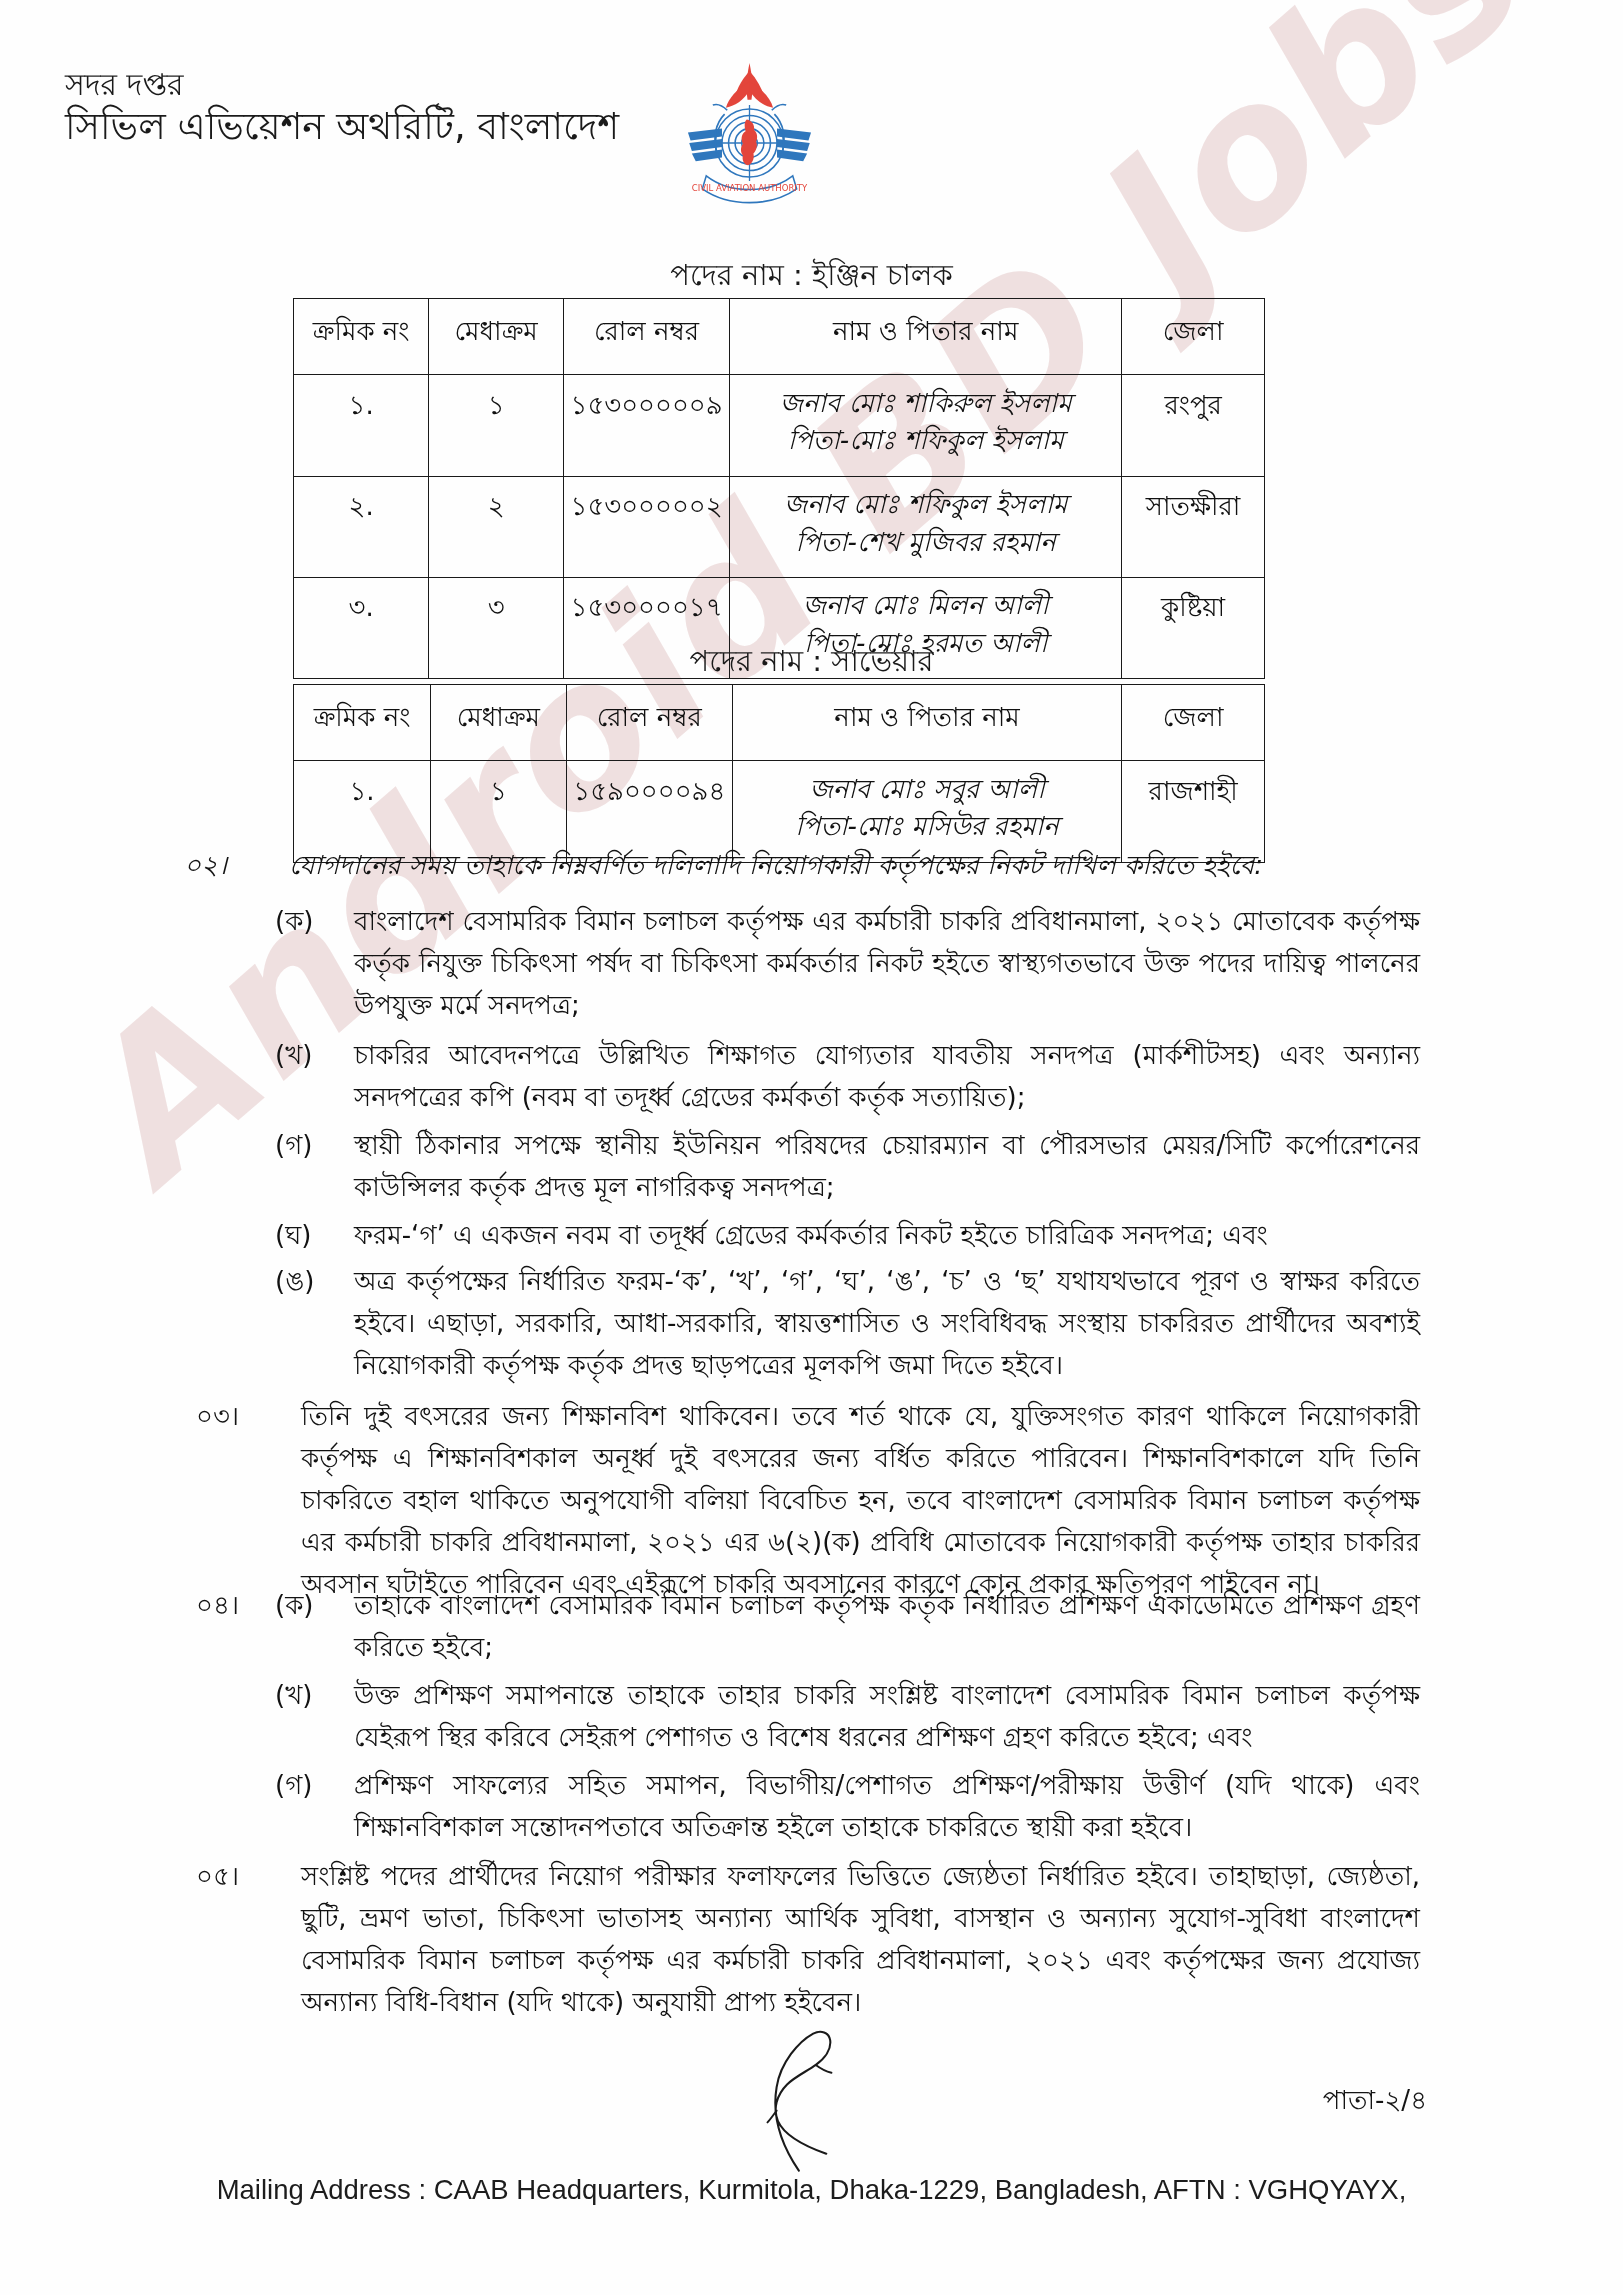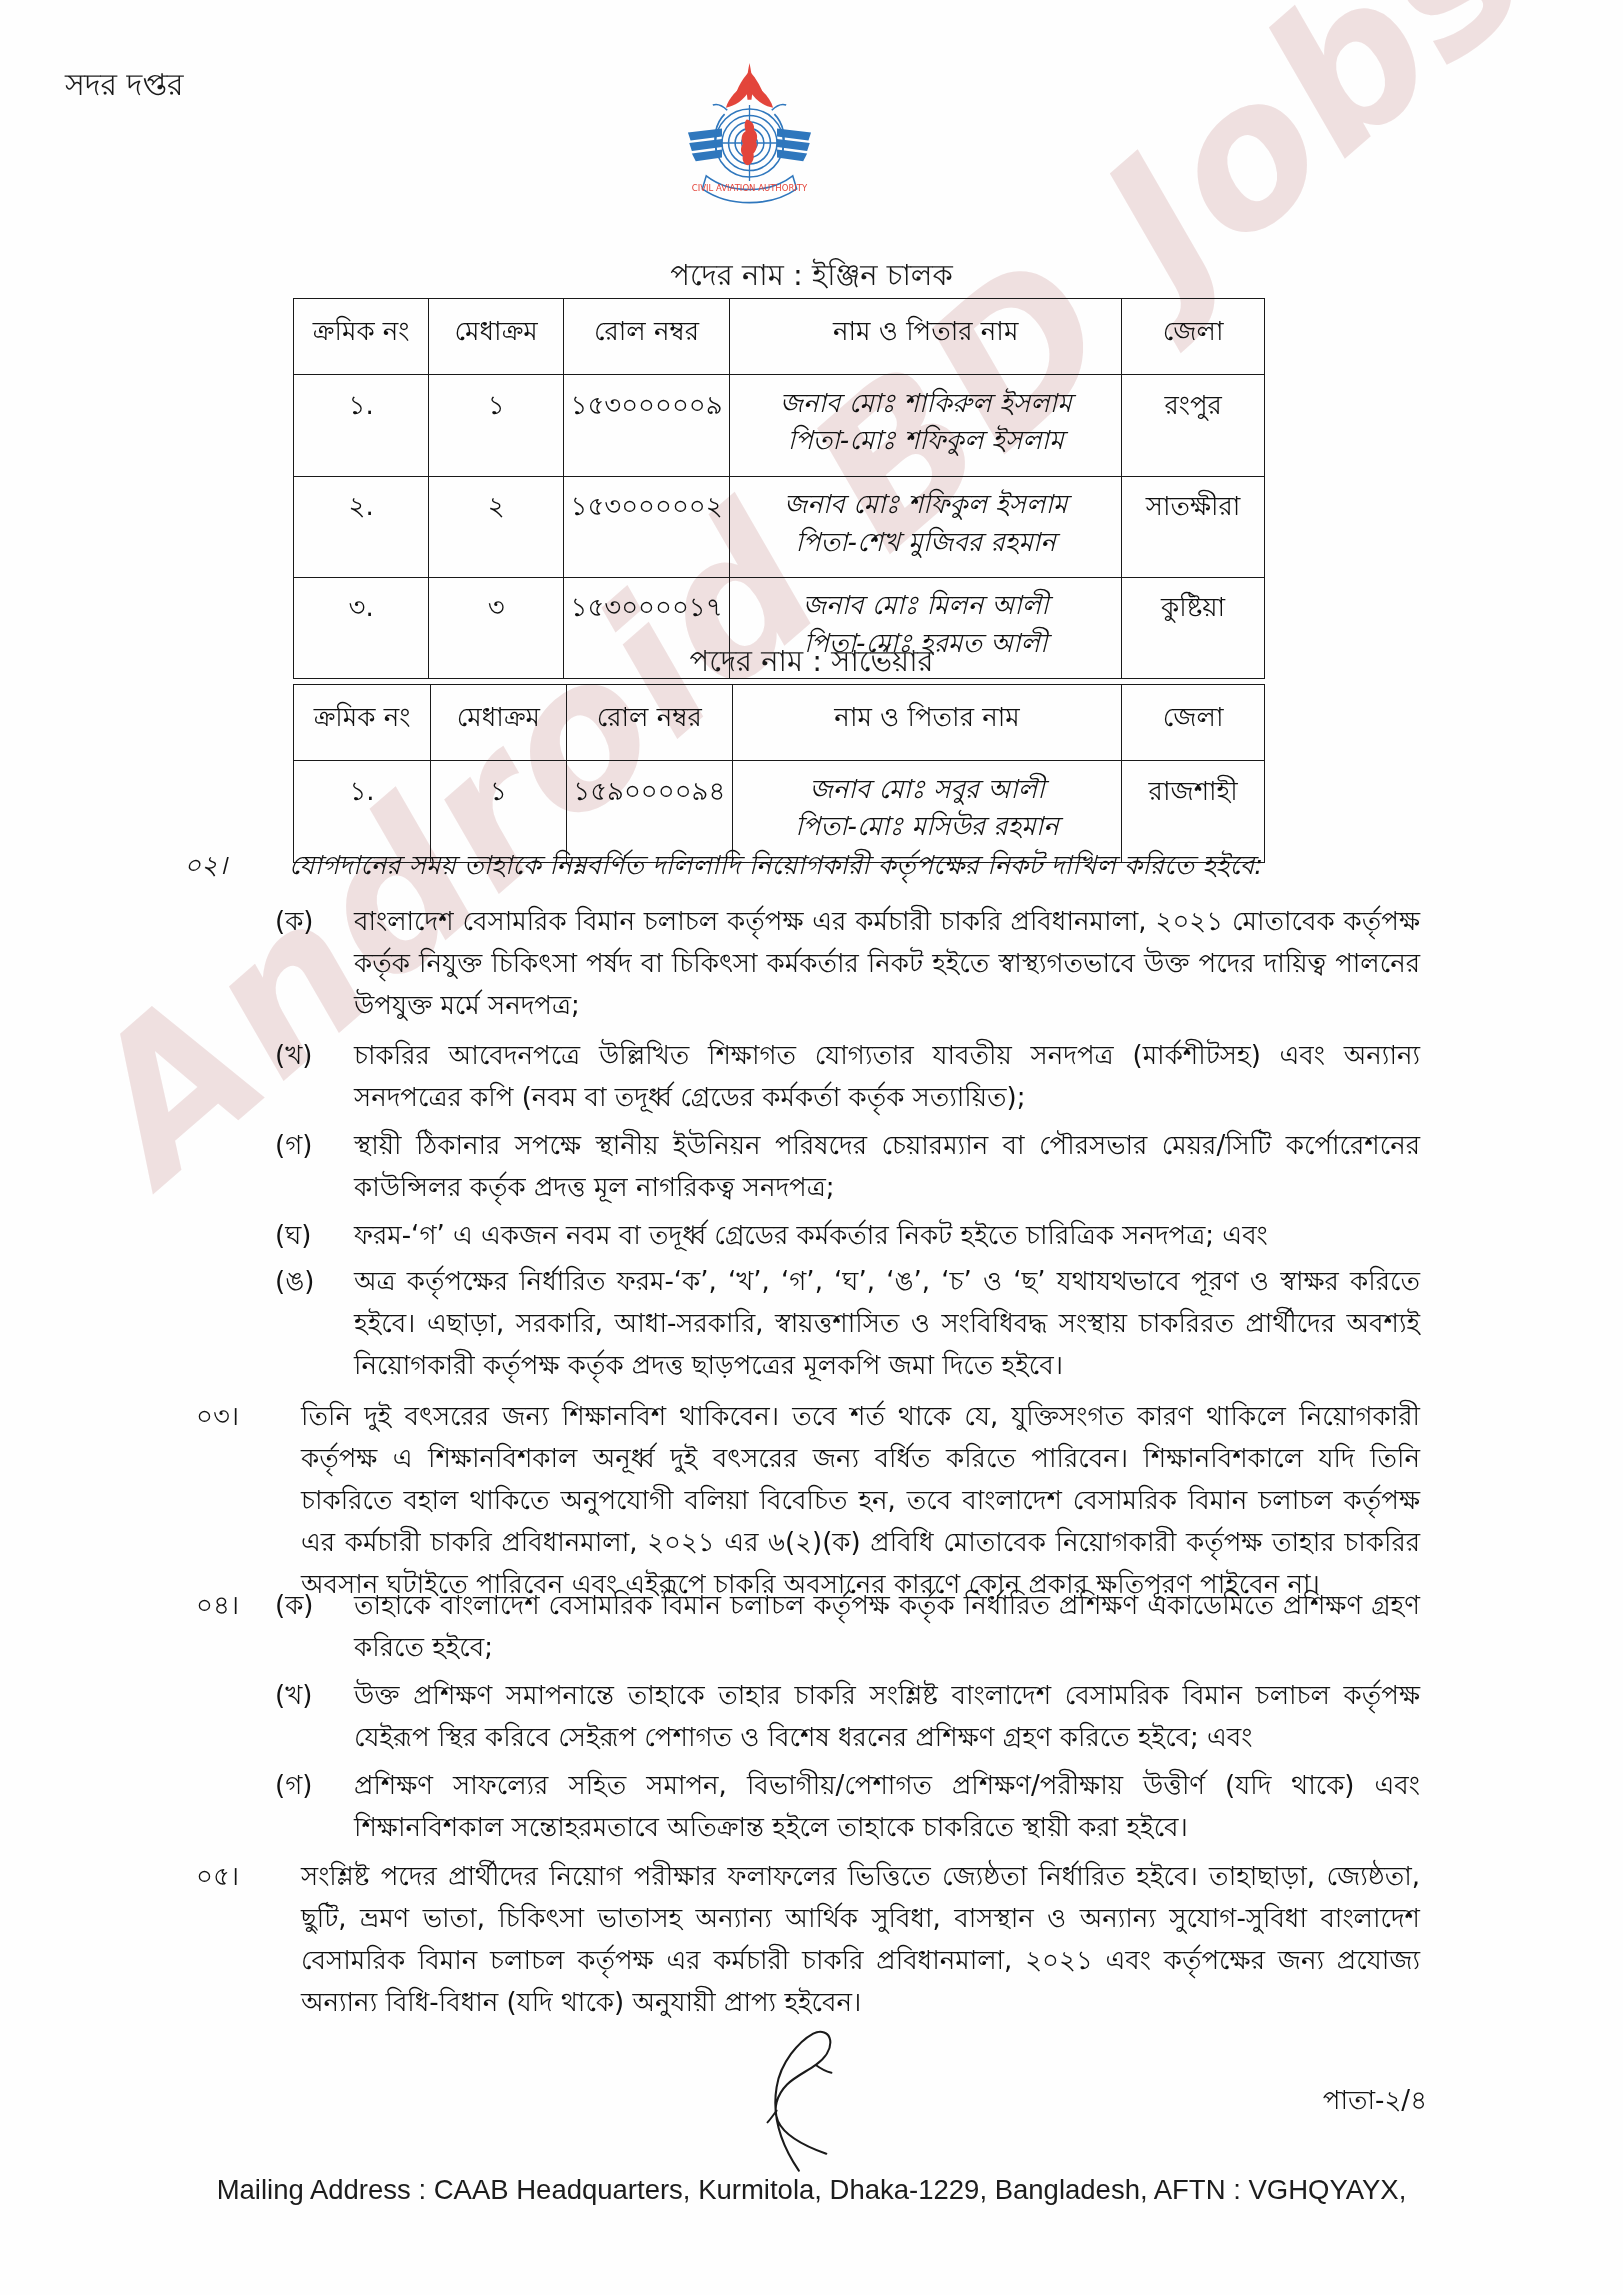--- a/index.html
+++ b/index.html
@@ -233,20 +233,21 @@
 
 <div id="page">
 
   <div class="watermark">
     <div class="wm-text">Android BD Jobs Exam Alert</div>
   </div>
 
   <div class="header">
     <div class="hdr-left">
       <div class="l1">সদর দপ্তর</div>
+      <div class="l2">সিভিল এভিয়েশন অথরিটি, বাংলাদেশ</div>
     </div>
 
     <div class="hdr-logo">
       <svg viewBox="0 0 200 230" width="131" height="151" aria-hidden="true">
 
         <g fill="#e3453b">
           <path d="M100 6 C96 26 94 44 97 62 L103 62 C106 44 104 26 100 6 Z"></path>
           <path d="M100 18 C86 34 78 50 76 66 C86 60 95 48 100 34 Z"></path>
           <path d="M100 18 C114 34 122 50 124 66 C114 60 105 48 100 34 Z"></path>
           <path d="M100 34 C80 46 68 60 64 74 C78 72 92 62 100 48 Z"></path>
@@ -418,21 +419,21 @@
       <span class="bd" style="padding-left:79px;">তাহাকে বাংলাদেশ বেসামরিক বিমান চলাচল কর্তৃপক্ষ কর্তৃক নির্ধারিত প্রশিক্ষণ একাডেমিতে প্রশিক্ষণ গ্রহণ করিতে হইবে;</span>
     </div>
 
     <div class="sub" style="left:275px; top:1674px; width:1145px;">
       <span class="lbl">(খ)</span>
       <span class="bd" style="padding-left:79px;">উক্ত প্রশিক্ষণ সমাপনান্তে তাহাকে তাহার চাকরি সংশ্লিষ্ট বাংলাদেশ বেসামরিক বিমান চলাচল কর্তৃপক্ষ যেইরূপ স্থির করিবে সেইরূপ পেশাগত ও বিশেষ ধরনের প্রশিক্ষণ গ্রহণ করিতে হইবে; এবং</span>
     </div>
 
     <div class="sub" style="left:275px; top:1764px; width:1145px;">
       <span class="lbl">(গ)</span>
-      <span class="bd" style="padding-left:79px;">প্রশিক্ষণ সাফল্যের সহিত সমাপন, বিভাগীয়/পেশাগত প্রশিক্ষণ/পরীক্ষায় উত্তীর্ণ (যদি থাকে) এবং শিক্ষানবিশকাল সন্তোহরমতাবে অতিক্রান্ত হইলে তাহাকে চাকরিতে স্থায়ী করা হইবে।</span>
+      <span class="bd" style="padding-left:79px;">প্রশিক্ষণ সাফল্যের সহিত সমাপন, বিভাগীয়/পেশাগত প্রশিক্ষণ/পরীক্ষায় উত্তীর্ণ (যদি থাকে) এবং শিক্ষানবিশকাল সন্তোদনপতাবে অতিক্রান্ত হইলে তাহাকে চাকরিতে স্থায়ী করা হইবে।</span>
     </div>
 
     <div class="para" style="left:196px; top:1855px; width:1224px;">
       <span class="num">০৫।</span>
       <span class="bd" style="padding-left:105px;">সংশ্লিষ্ট পদের প্রার্থীদের নিয়োগ পরীক্ষার ফলাফলের ভিত্তিতে জ্যেষ্ঠতা নির্ধারিত হইবে। তাহাছাড়া, জ্যেষ্ঠতা, ছুটি, ভ্রমণ ভাতা, চিকিৎসা ভাতাসহ অন্যান্য আর্থিক সুবিধা, বাসস্থান ও অন্যান্য সুযোগ-সুবিধা বাংলাদেশ বেসামরিক বিমান চলাচল কর্তৃপক্ষ এর কর্মচারী চাকরি প্রবিধানমালা, ২০২১ এবং কর্তৃপক্ষের জন্য প্রযোজ্য অন্যান্য বিধি-বিধান (যদি থাকে) অনুযায়ী প্রাপ্য হইবেন।</span>
     </div>
 
   </div>
 
   <div class="signature">

